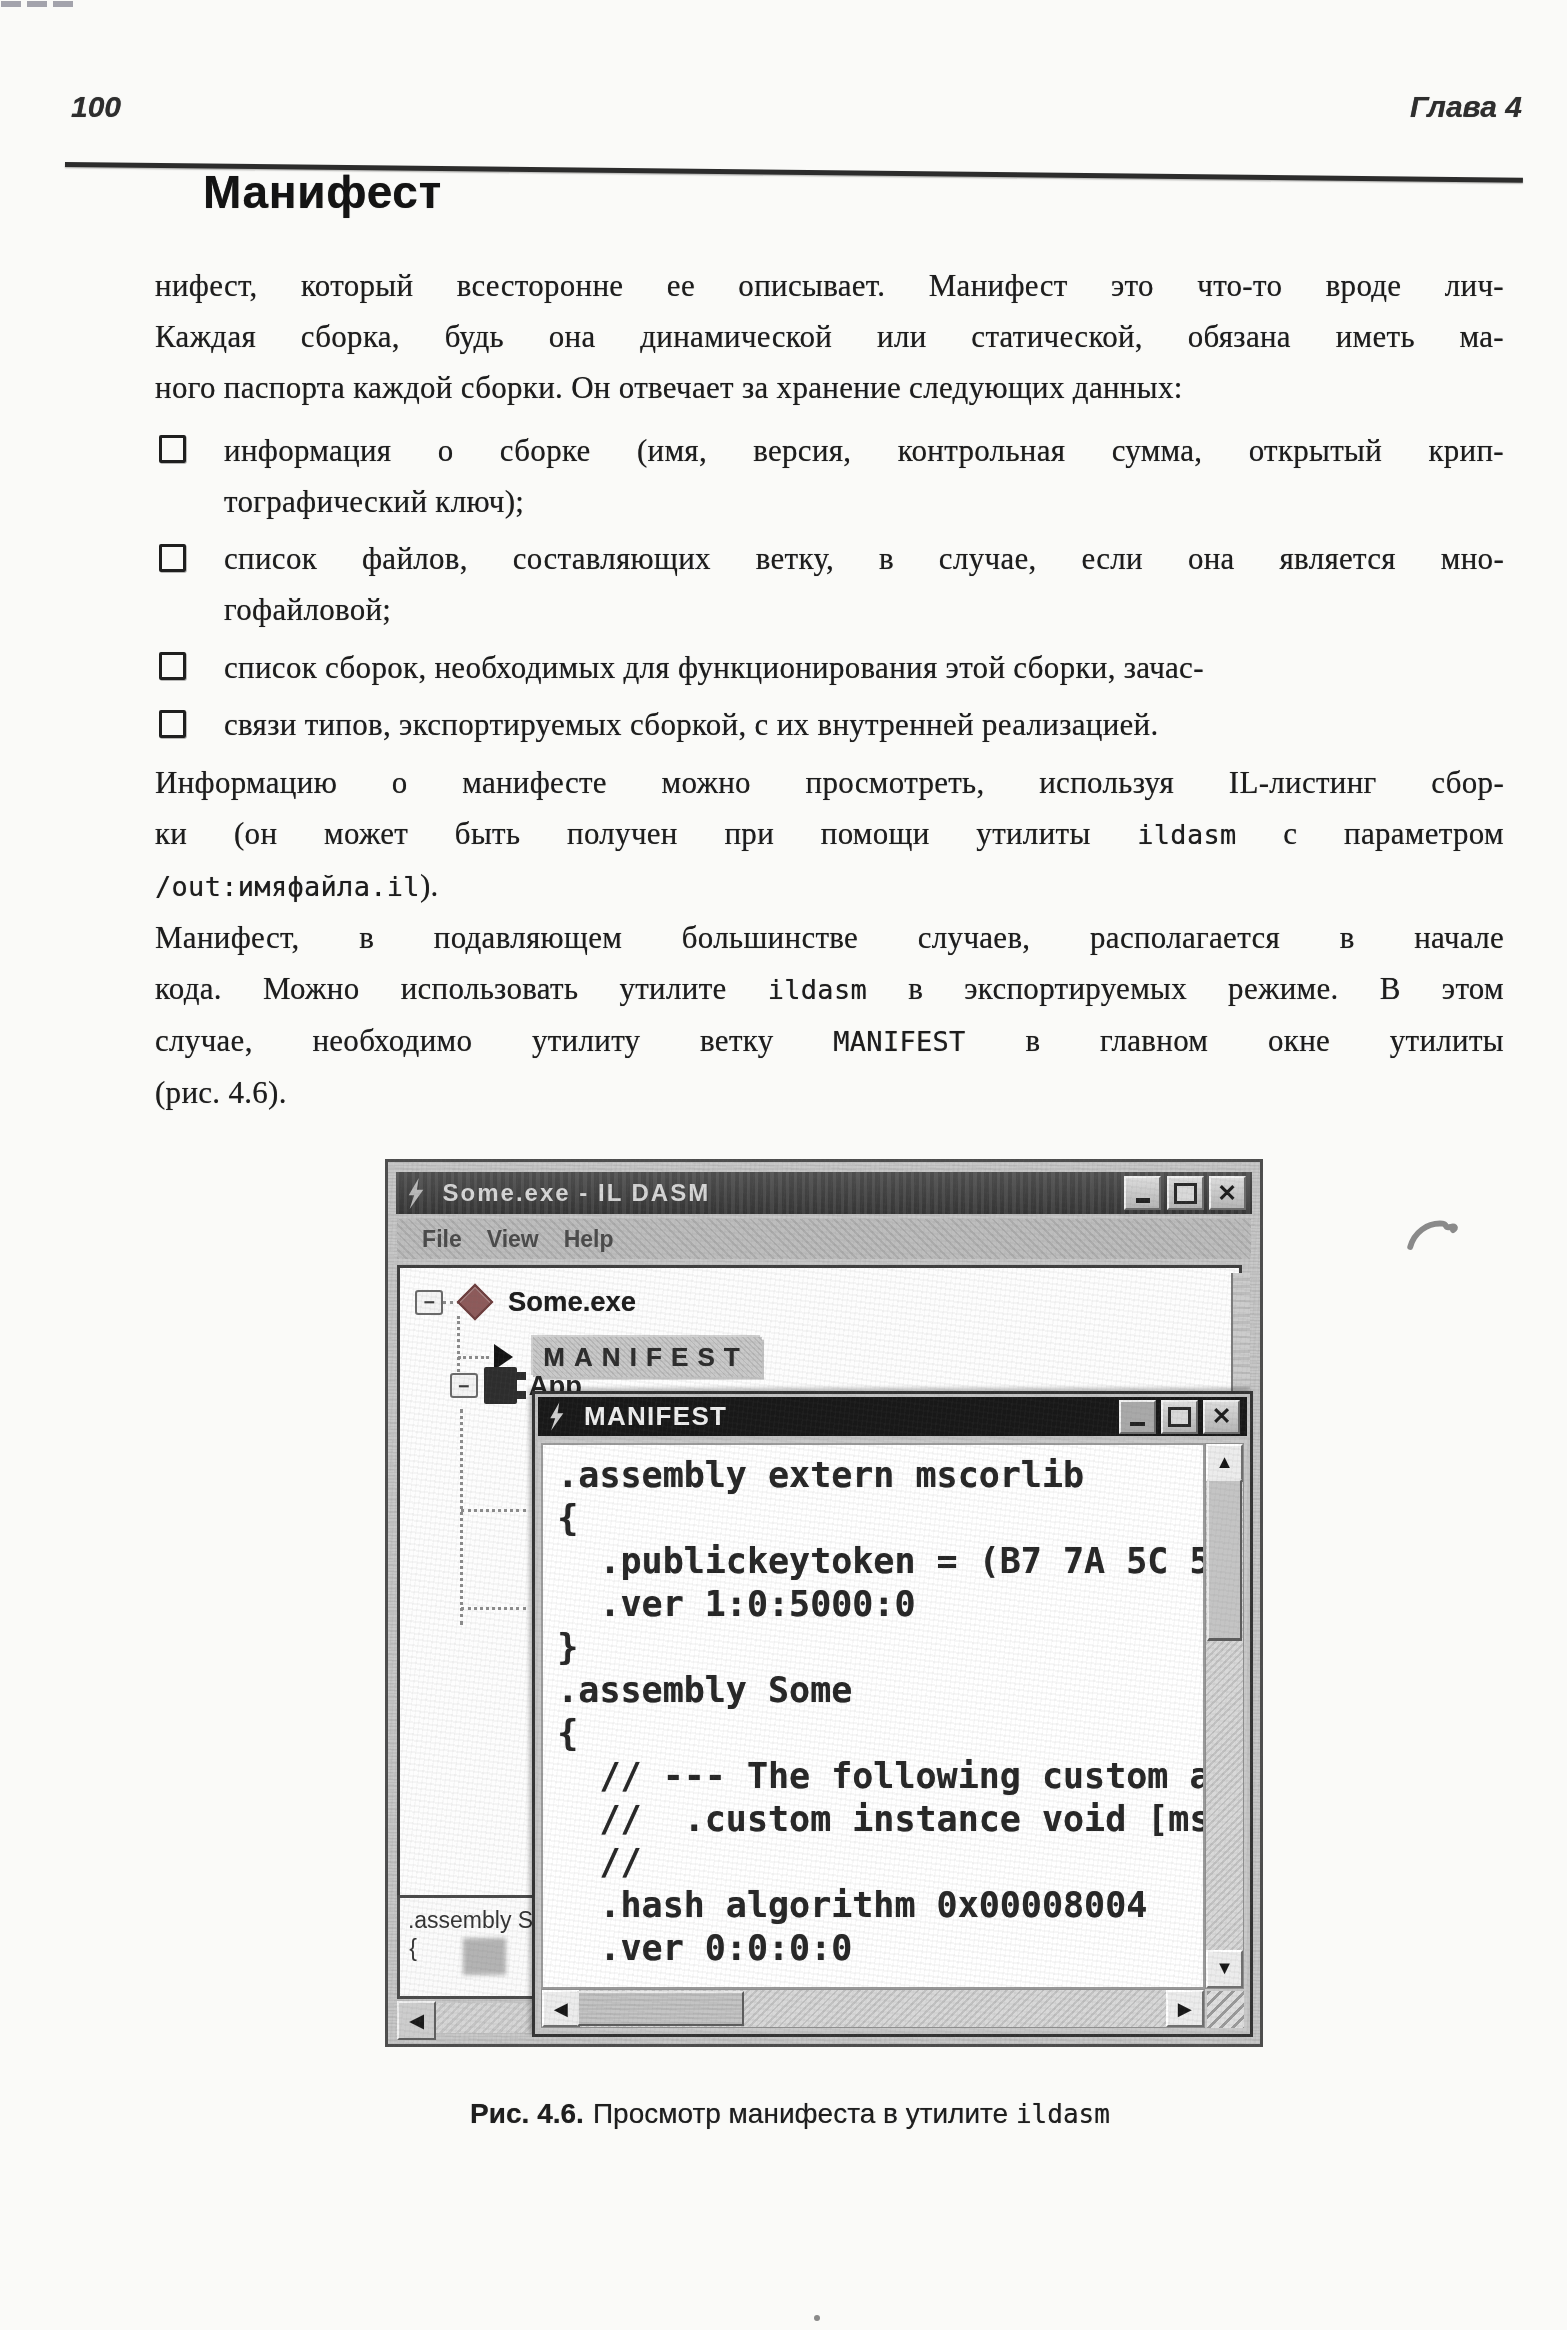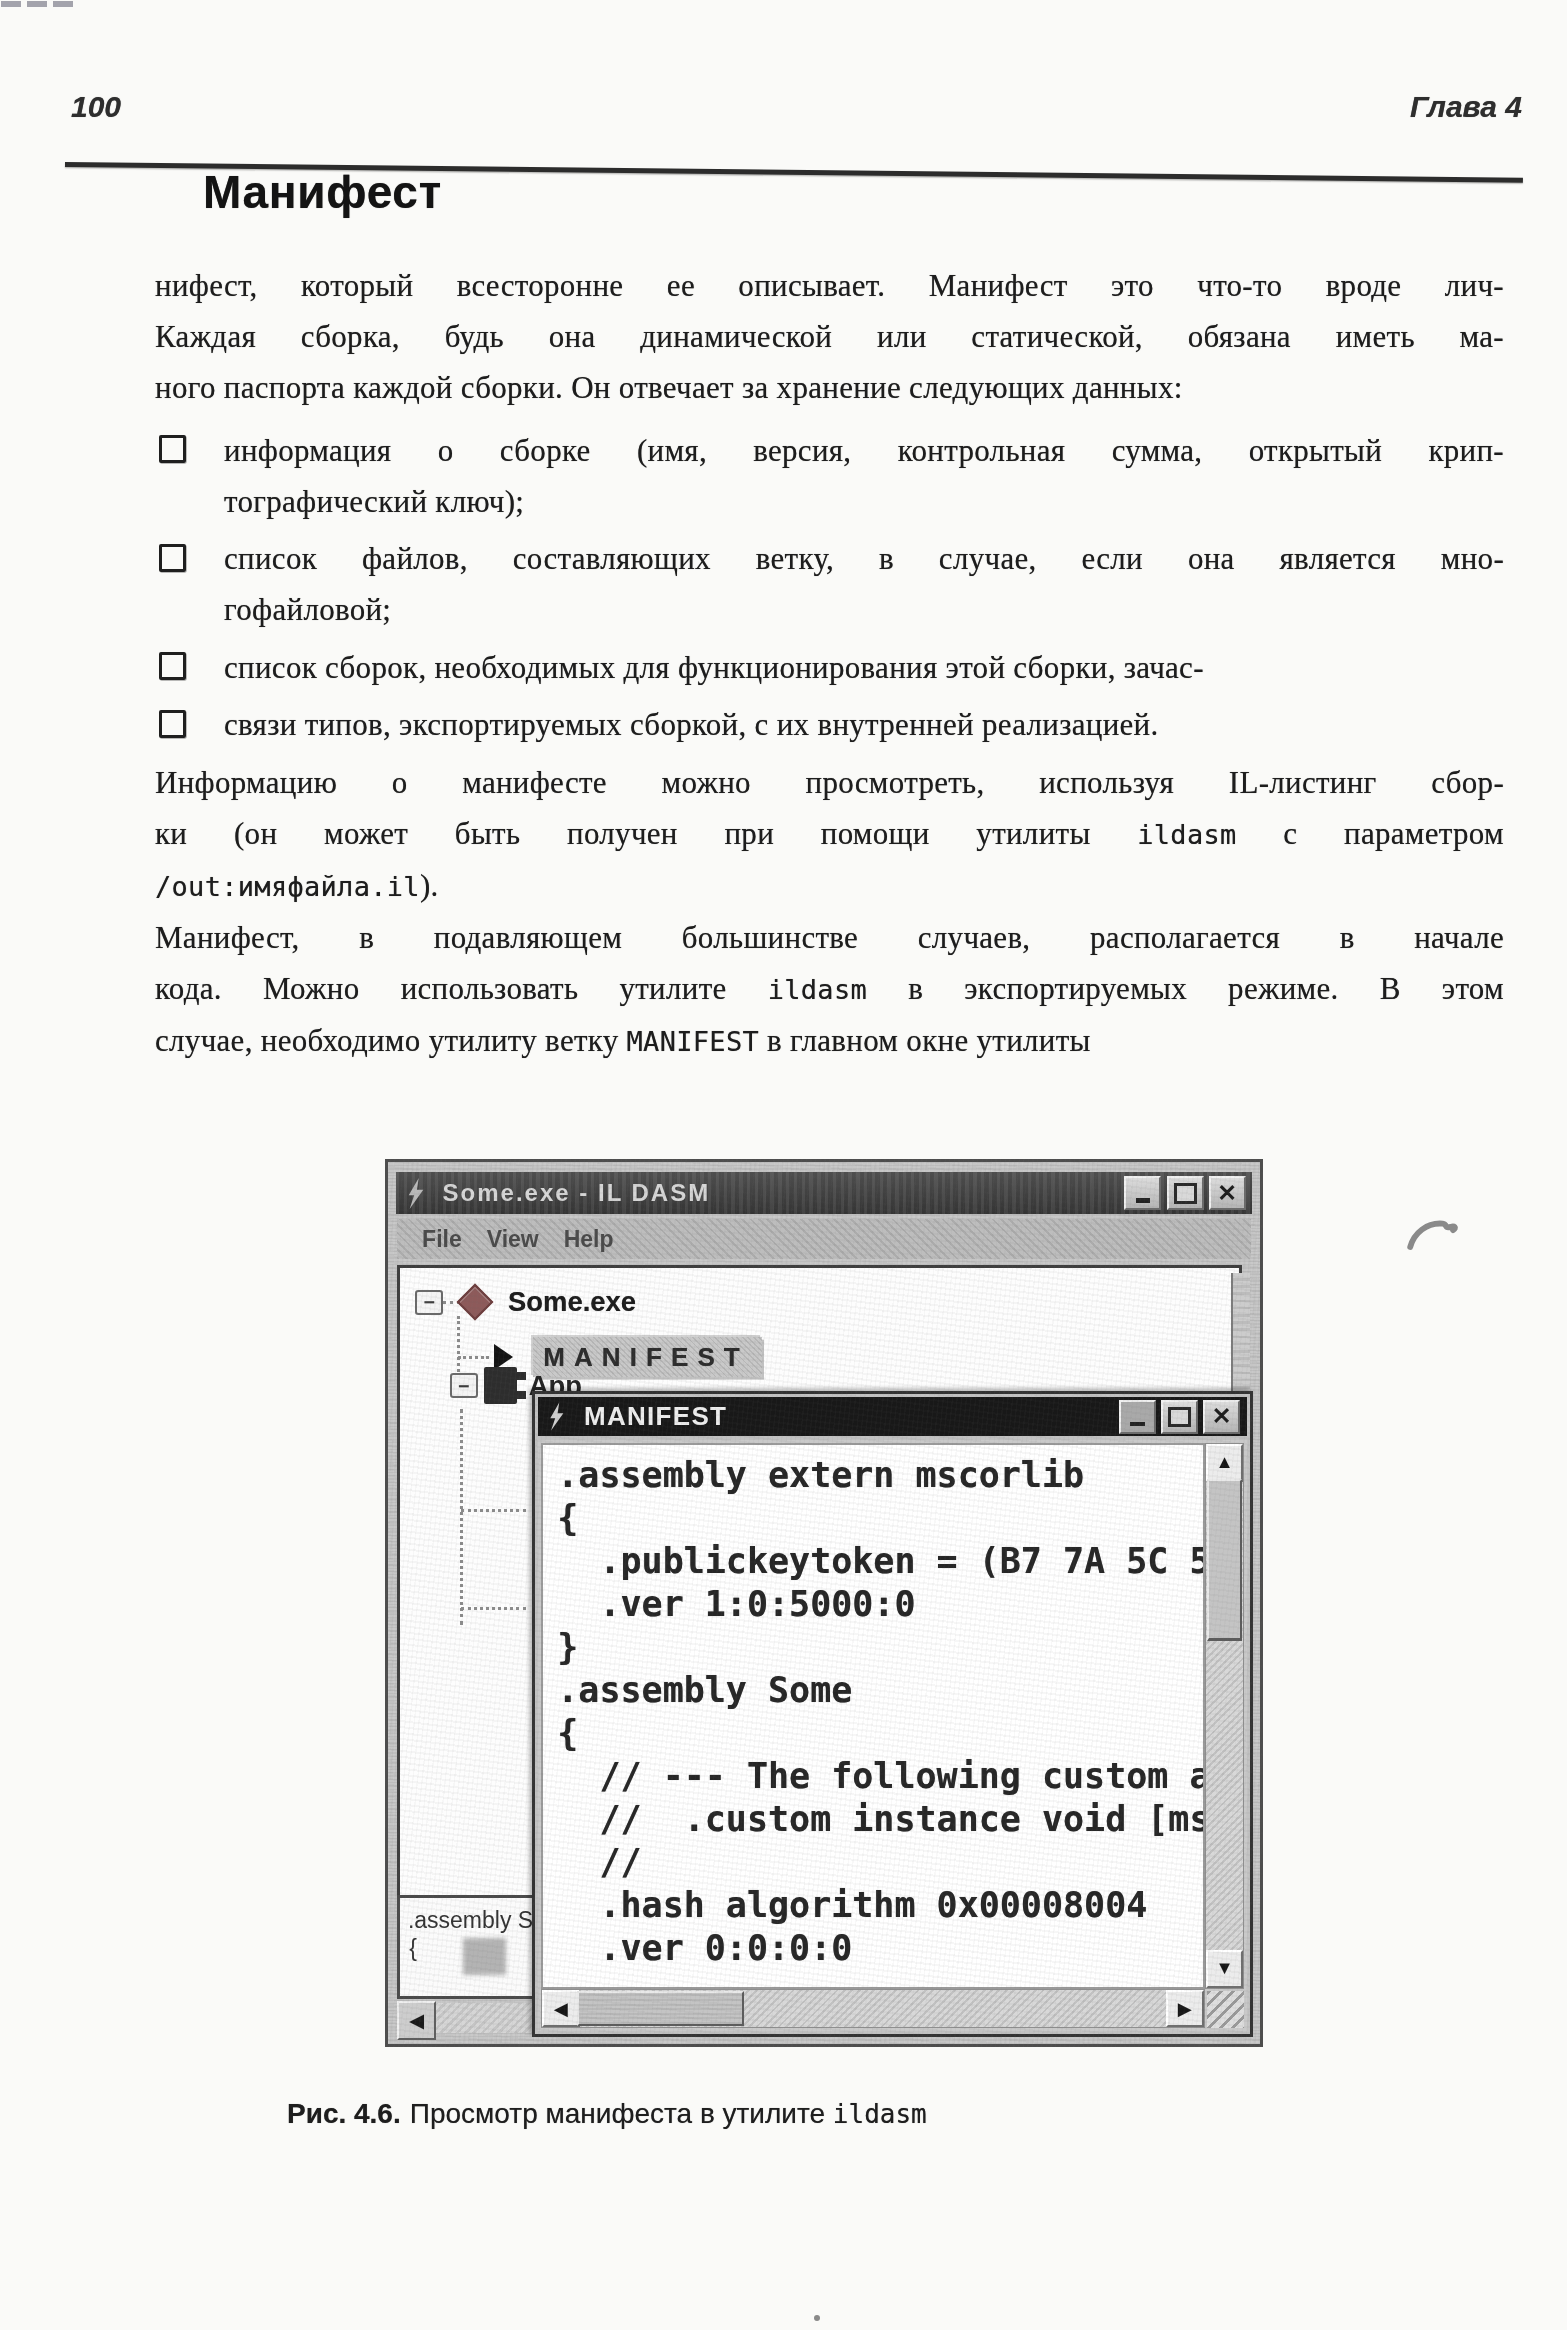--- a/index.html
+++ b/index.html
@@ -135,21 +135,21 @@
     border-color:#fff #6f6f6f #6f6f6f #fff;display:flex;align-items:center;justify-content:center;
     font-size:18.3px;color:#161616;}
   .hscroll .left{left:0;} .hscroll .right{right:0;}
   .hthumb{position:absolute;top:0.7px;bottom:0.7px;left:35px;width:163px;background:#c4c4c4;
     border:2px solid;border-color:#e9e9e9 #5c5c5c #5c5c5c #e9e9e9;
     background-image:repeating-linear-gradient(0deg,rgba(0,0,0,.06) 0 2px,transparent 2px 4.6px);}
   .scroll-corner{position:absolute;right:2.6px;bottom:2.6px;width:37px;height:37px;background:#cfcfcf;
     background-image:repeating-linear-gradient(135deg,#9a9a9a 0 3.3px,#dedede 3.3px 8.5px);}
 
   
-  .caption{position:absolute;left:287px;top:2098px;width:1006px;text-align:left;
+  .caption{position:absolute;left:287px;top:2098px;width:1006px;text-align:center;
     font-family:"Liberation Sans",sans-serif;font-size:28px;color:#1e1e1e;text-shadow:0 0 0.7px rgba(0,0,0,.6);}
   .caption .cap-label{font-weight:700;margin-right:9.1px;}
   .caption .mono{font-size:26px;}
 </style>
 </head>
 <body>
 
 <div class="artifact-dashes">
     <i></i>
     <i></i>
@@ -204,20 +204,21 @@
   </ul>
   <div class="para para-listing">
       <div class="tline"><span>Информацию о манифесте можно просмотреть, используя IL-листинг сбор-</span></div>
       <div class="tline"><span>ки (он может быть получен при помощи утилиты </span><span class="mono">ildasm</span><span> с параметром</span></div>
       <div class="tline"><span class="mono">/out:имяфайла.il</span><span>).</span></div>
     </div>
   <div class="para">
       <div class="tline"><span>Манифест, в подавляющем большинстве случаев, располагается в начале</span></div>
       <div class="tline"><span>кода. Можно использовать утилите </span><span class="mono">ildasm</span><span> в экспортируемых режиме. В этом</span></div>
       <div class="tline"><span>случае, необходимо утилиту ветку </span><span class="mono">MANIFEST</span><span> в главном окне утилиты</span></div>
+      <div class="tline"><span>(рис. 4.6).</span></div>
     </div>
 </div>
 
 <div class="figure">
   <div class="main-window">
 
     <div class="main-titlebar">
       <svg class="bolt" width="22" height="31" viewBox="0 0 24 34">
         <path d="M15 0 L4 19 L10 19 L5 34 L20 13 L13 13 Z" fill="#b9b9b9"></path>
       </svg>

